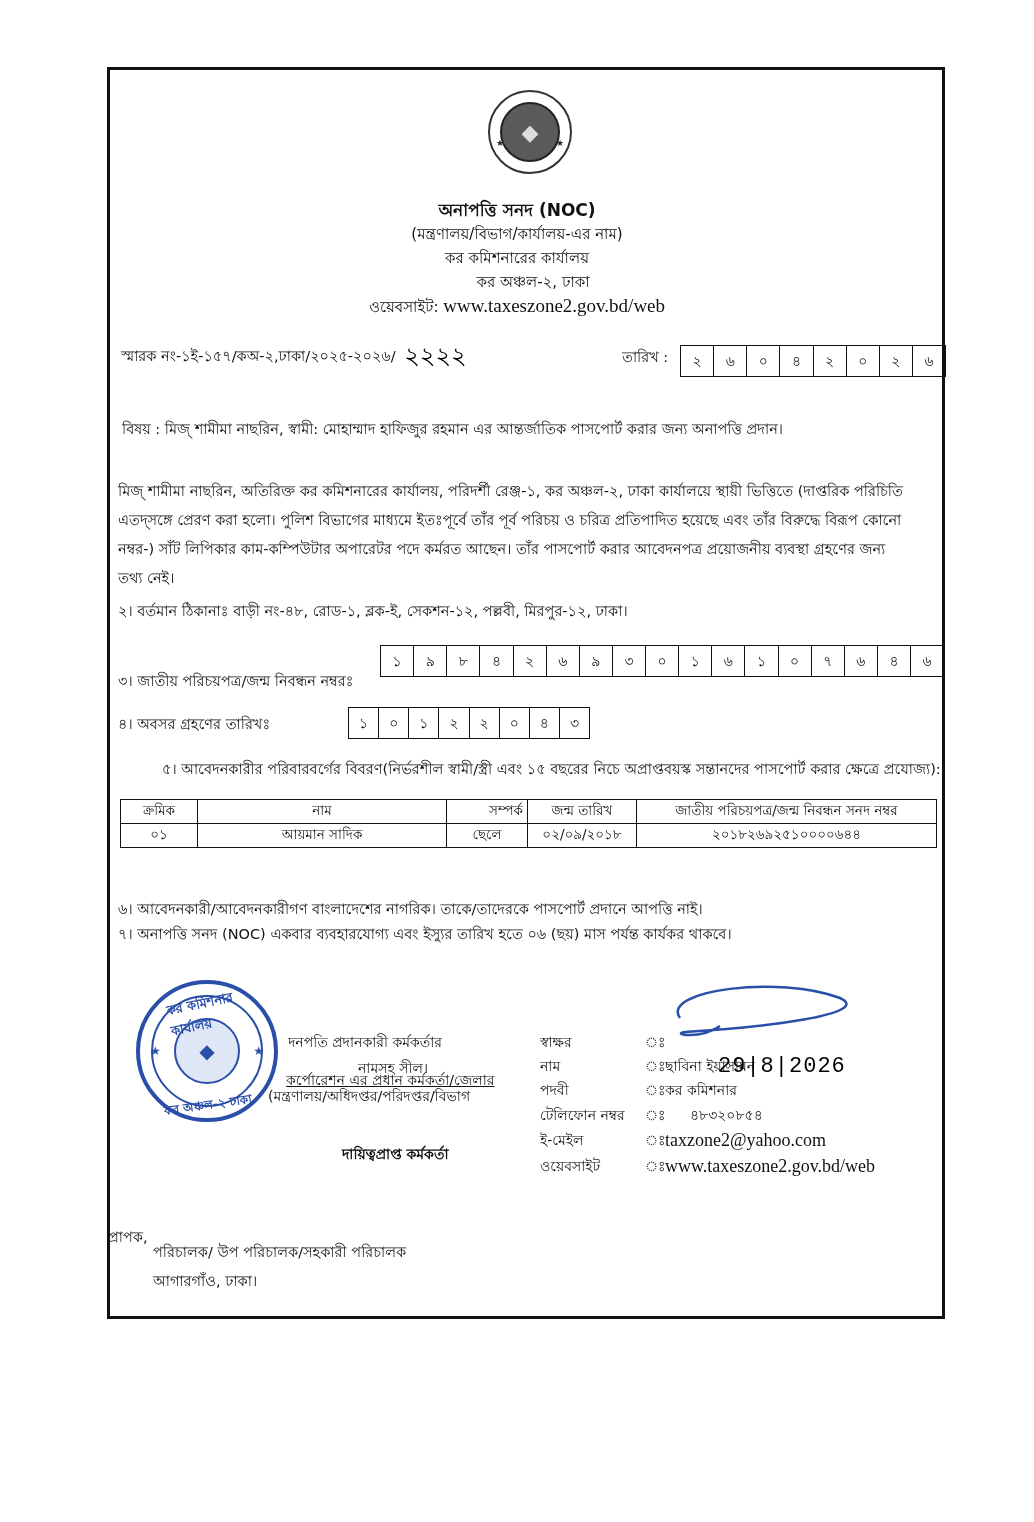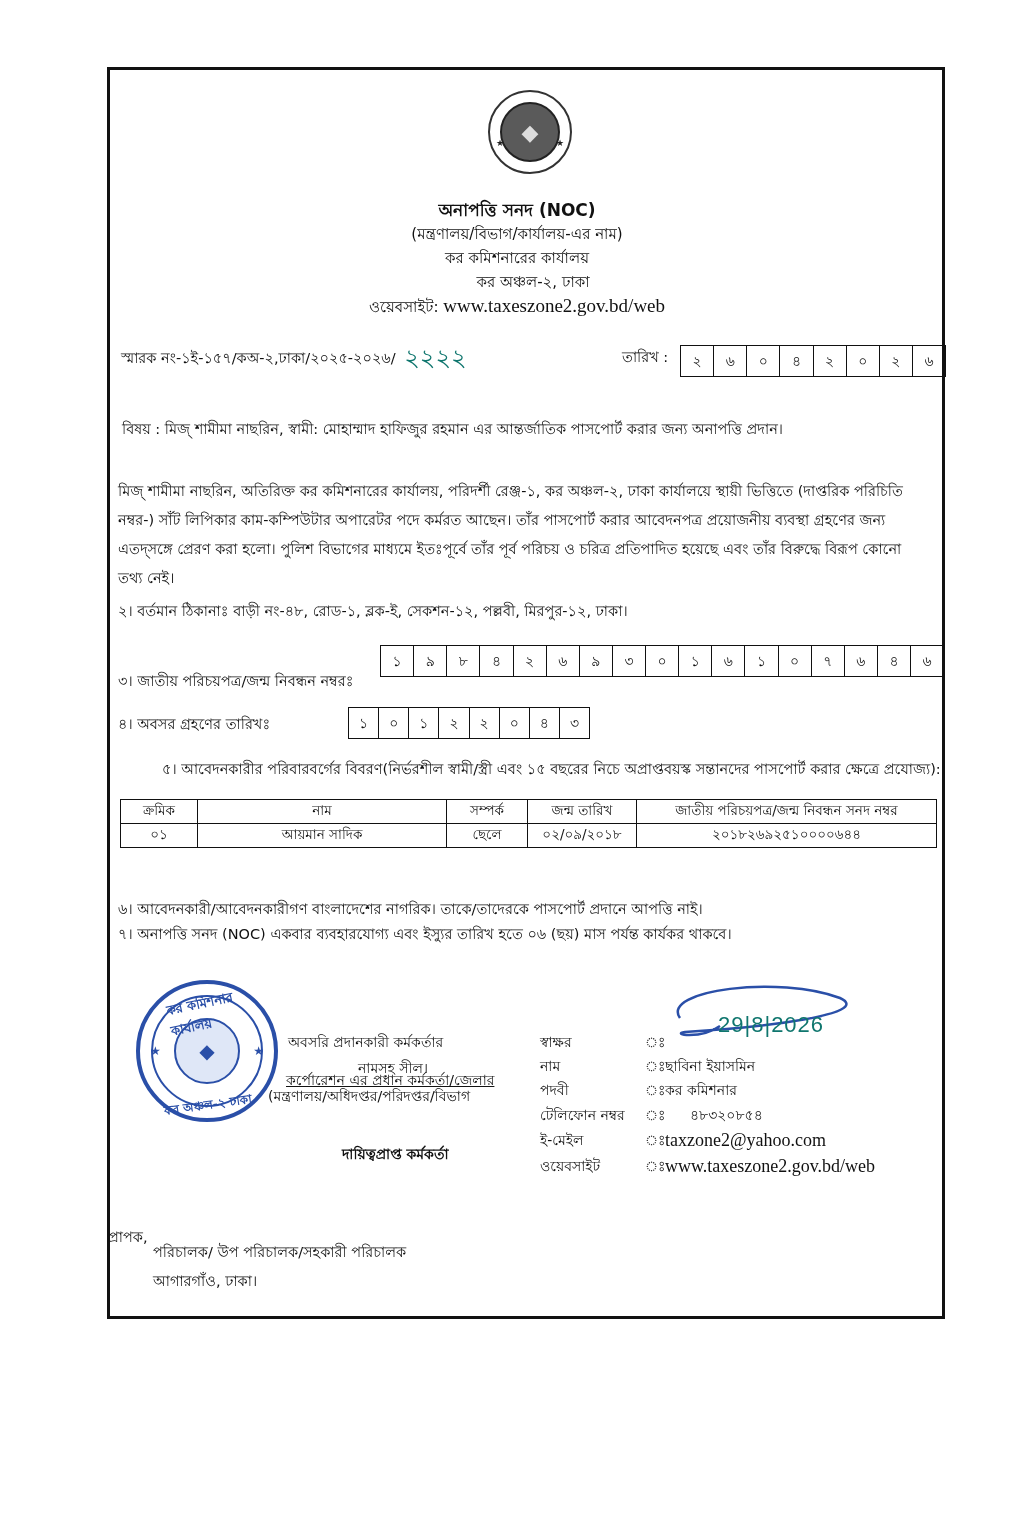--- a/index.html
+++ b/index.html
@@ -24,21 +24,21 @@
   table.fam td, table.fam th { border:1.5px solid #111; text-align:center; font-weight:normal; height:19px; padding:0 4px; }
   .sig-label { position:absolute; font-size:14px; line-height:24px; }
   .stamp { position:absolute; left:136px; top:980px; width:142px; height:142px; border-radius:50%;
            border:4px solid #2a4fa8; box-sizing:border-box; display:flex; align-items:center; justify-content:center; }
   .stamp .ring2 { width:108px; height:108px; border-radius:50%; border:2px solid #2a4fa8;
                   display:flex; align-items:center; justify-content:center; }
   .stamp .core { width:62px; height:62px; border-radius:50%; border:2px solid #2a4fa8; background:#dfe7f7;
                  display:flex; align-items:center; justify-content:center; color:#2a4fa8; font-size:20px; }
   .stamp .st { position:absolute; color:#2a4fa8; font-size:12px; }
   .stamp-text { position:absolute; color:#2a4fa8; font-size:13px; font-weight:bold; }
-  .handwrite { position:absolute; color:#0f766e; font-family:Liberation Sans, sans-serif; }
+  .handwrite { position:absolute; color:#000000; font-family:Liberation Mono, monospace;margin-top:42px; }
 </style>
 </head>
 <body>
 
 <div class="frame"></div>
 
 <div class="emblem">
   <span class="star" style="left:6px;top:46px;">★</span>
   <span class="star" style="right:6px;top:46px;">★</span>
   <div class="inner">◆</div>
@@ -67,22 +67,22 @@
     <div class="cell" style="flex: 1 1 0%;">২</div>
     <div class="cell" style="flex: 1 1 0%;">০</div>
     <div class="cell" style="flex: 1 1 0%;">২</div>
     <div class="cell" style="flex: 1 1 0%;">৬</div>
   </div>
 
 <div class="abs txt" style="left:122px;top:415px;">বিষয় : মিজ্ শামীমা নাছরিন, স্বামী: মোহাম্মাদ হাফিজুর রহমান এর আন্তর্জাতিক পাসপোর্ট করার জন্য অনাপত্তি প্রদান।</div>
 
 <div class="abs txt" style="left:118px;top:477px;width:820px;">
   <div>মিজ্ শামীমা নাছরিন, অতিরিক্ত কর কমিশনারের কার্যালয়, পরিদর্শী রেঞ্জ-১, কর অঞ্চল-২, ঢাকা কার্যালয়ে স্থায়ী ভিত্তিতে (দাপ্তরিক পরিচিতি</div>
+  <div>এতদ্সঙ্গে প্রেরণ করা হলো। পুলিশ বিভাগের মাধ্যমে ইতঃপূর্বে তাঁর পূর্ব পরিচয় ও চরিত্র প্রতিপাদিত হয়েছে এবং তাঁর বিরুদ্ধে বিরূপ কোনো</div>
   <div>নম্বর-) সাঁট লিপিকার কাম-কম্পিউটার অপারেটর পদে কর্মরত আছেন। তাঁর পাসপোর্ট করার আবেদনপত্র প্রয়োজনীয় ব্যবস্থা গ্রহণের জন্য</div>
-  <div>এতদ্সঙ্গে প্রেরণ করা হলো। পুলিশ বিভাগের মাধ্যমে ইতঃপূর্বে তাঁর পূর্ব পরিচয় ও চরিত্র প্রতিপাদিত হয়েছে এবং তাঁর বিরুদ্ধে বিরূপ কোনো</div>
   <div>তথ্য নেই।</div>
 </div>
 
 <div class="abs txt" style="left:118px;top:597px;">২। বর্তমান ঠিকানাঃ বাড়ী নং-৪৮, রোড-১, ব্লক-ই, সেকশন-১২, পল্লবী, মিরপুর-১২, ঢাকা।</div>
 
 <div class="abs txt" style="left:118px;top:628px;margin-top:39px;">৩। জাতীয় পরিচয়পত্র/জন্ম নিবন্ধন নম্বরঃ</div>
 <div class="abs boxrow" id="nid-boxes" style="left:380px;top:645px;width:562px;">
     <div class="cell" style="flex: 1 1 0%;">১</div>
     <div class="cell" style="flex: 1 1 0%;">৯</div>
     <div class="cell" style="flex: 1 1 0%;">৮</div>
@@ -114,21 +114,21 @@
     <div class="cell" style="flex: 1 1 0%;">৩</div>
   </div>
 
 <div class="abs txt" style="left:118px;top:755px;margin-left:44px;">৫। আবেদনকারীর পরিবারবর্গের বিবরণ(নির্ভরশীল স্বামী/স্ত্রী এবং ১৫ বছরের নিচে অপ্রাপ্তবয়স্ক সন্তানদের পাসপোর্ট করার ক্ষেত্রে প্রযোজ্য):</div>
 
 <table class="fam">
   <thead>
     <tr>
       <th style="width:68px;">ক্রমিক</th>
       <th style="width:240px;">নাম</th>
-      <th style="width:72px;">সম্পর্ক</th>
+      <th style="width:72px;text-align:right;">সম্পর্ক</th>
       <th style="width:100px;">জন্ম তারিখ</th>
       <th>জাতীয় পরিচয়পত্র/জন্ম নিবন্ধন সনদ নম্বর</th>
     </tr>
   </thead>
   <tbody>
     <tr>
       <td>০১</td>
       <td>আয়মান সাদিক</td>
       <td>ছেলে</td>
       <td>০২/০৯/২০১৮</td>
@@ -143,21 +143,21 @@
 <div class="stamp">
   <span class="st" style="left:10px;top:60px;">★</span>
   <span class="st" style="right:10px;top:60px;">★</span>
   <div class="ring2">
     <div class="core">◆</div>
   </div>
   <span class="stamp-text" style="left:28px;top:6px;transform:rotate(-12deg);">কর কমিশনার কার্যালয়</span>
   <span class="stamp-text" style="left:24px;top:112px;transform:rotate(-8deg);font-size:12px;">কর অঞ্চল-২ ঢাকা</span>
 </div>
 
-<div class="sig-label" style="left:288px;top:1030px;">অবসরি প্রদানকারী কর্মকর্তার</div>
+<div class="sig-label" style="left:288px;top:1030px;">দনপতি প্রদানকারী কর্মকর্তার</div>
 <div class="sig-label" style="left:358px;top:1056px;">নামসহ সীল।</div>
 <div class="sig-label" style="left:268px;top:1084px;">(মন্ত্রণালয়/অধিদপ্তর/পরিদপ্তর/বিভাগ</div>
 <div class="sig-label" style="left:286px;top:1068px;text-decoration:underline;">কর্পোরেশন এর প্রধান কর্মকর্তা/জেলার</div>
 <div class="sig-label" style="left:342px;top:1142px;font-weight:bold;">দায়িত্বপ্রাপ্ত কর্মকর্তা</div>
 
 <div id="sig-block">
     <div class="sig-label" style="left: 540px; top: 1030px;">স্বাক্ষর</div>
     <div class="sig-label" style="left: 645px; top: 1030px;">ঃ</div>
     <div class="sig-label" style="left: 540px; top: 1054px;">নাম</div>
     <div class="sig-label" style="left: 645px; top: 1054px;">ঃ</div>

